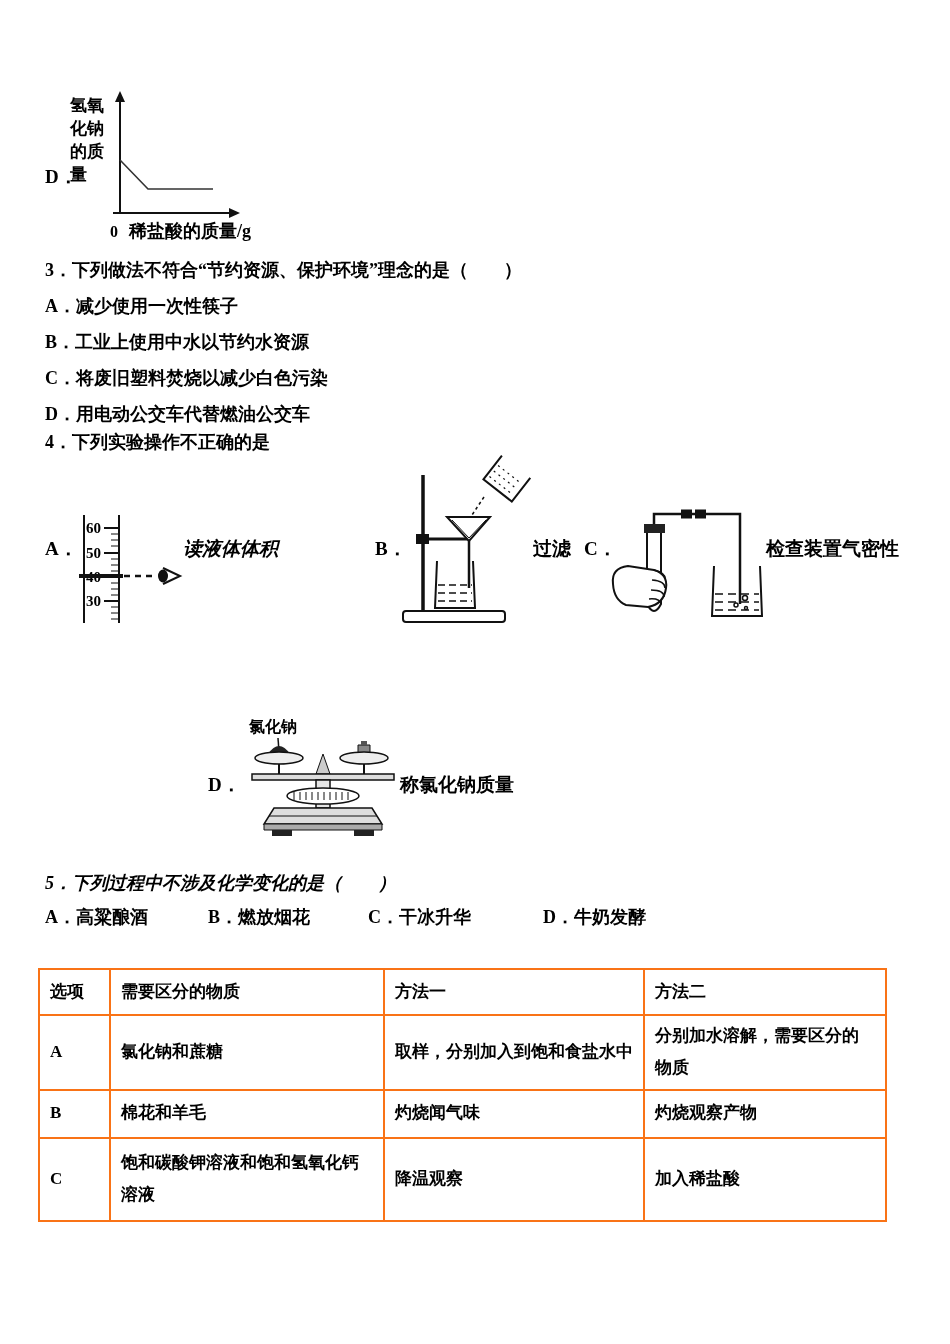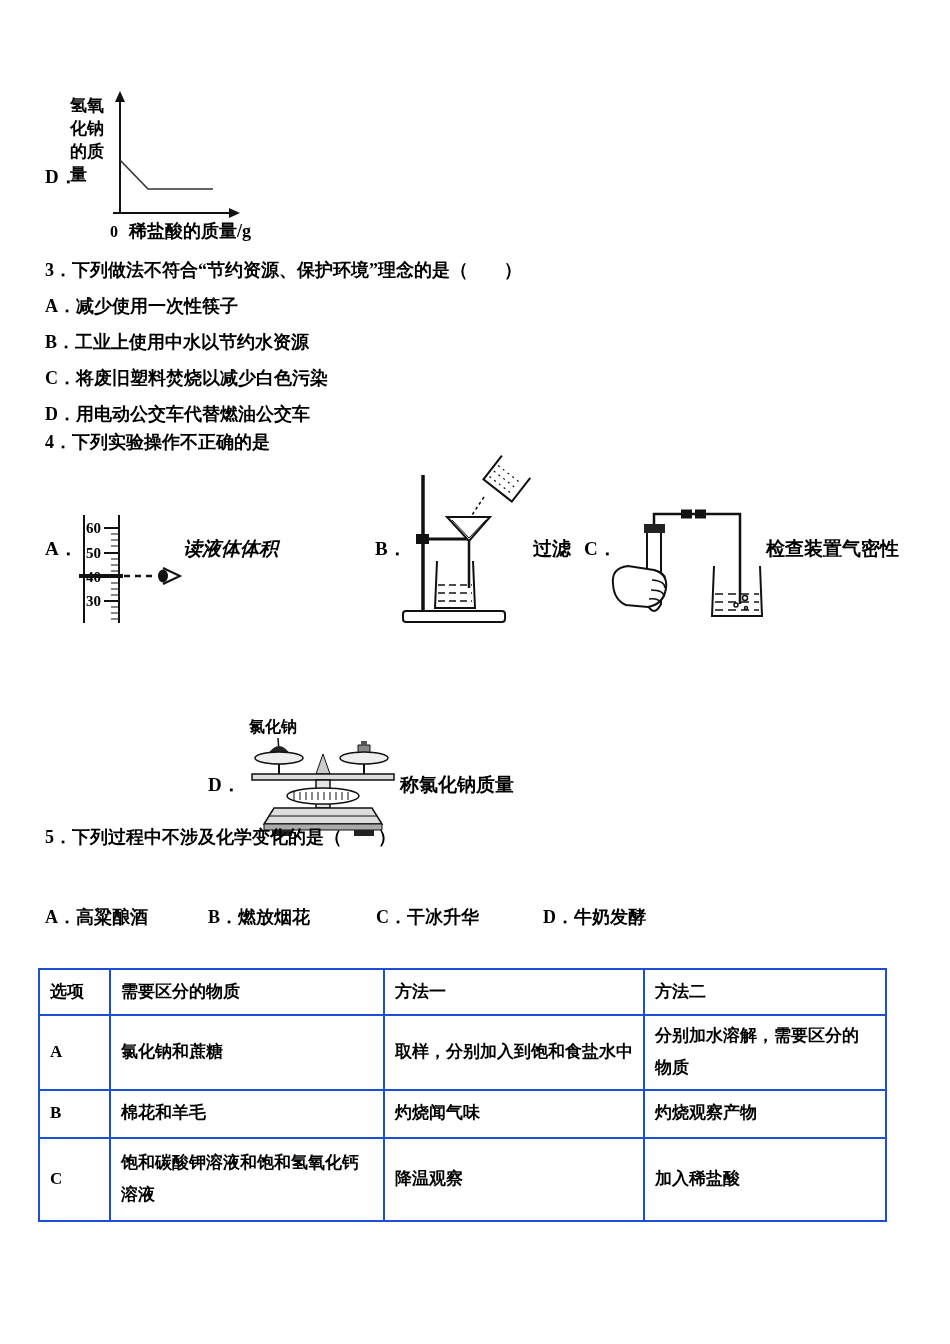--- a/index.html
+++ b/index.html
@@ -6,21 +6,21 @@
   .page{position:relative;width:950px;height:1344px;background:#ffffff;
         font-family:"Liberation Serif","DejaVu Serif",serif;color:#000;overflow:hidden;}
   .txt{position:absolute;font-size:18px;font-weight:bold;white-space:nowrap;line-height:22px;}
   .small{font-size:16px;}
   .lab{font-size:19px;}
   .ylab{white-space:pre-line;line-height:23px;font-size:17px;text-align:left;}
   svg{position:absolute;overflow:visible;}
   svg *{vector-effect:non-scaling-stroke;}
   table.q6{position:absolute;left:38px;top:968px;border-collapse:collapse;table-layout:fixed;
            font-weight:bold;font-size:17px;}
-  table.q6 td,table.q6 th{border:2px solid #1d4ed8;text-align:left;vertical-align:middle;
+  table.q6 td,table.q6 th{border:2px solid #f97316;text-align:left;vertical-align:middle;
            padding:4px 10px;line-height:1.9;font-weight:bold;overflow:hidden;}
 </style>
 </head>
 <body>
 
 <div class="page">
 
   <div class="txt lab" style="left:45px;top:166px;">D．</div>
   <div class="txt ylab" style="left:70px;top:94px;">氢氧
 化钠
@@ -158,24 +158,24 @@
       <line x1="102" y1="80" x2="102" y2="88"></line>
     </g>
     <polygon points="28,96 126,96 136,112 18,112" fill="#ddd" stroke="#111" stroke-width="1.5"></polygon>
     <line x1="23" y1="104" x2="131" y2="104" stroke="#111" stroke-width="1"></line>
     <rect x="18" y="112" width="118" height="6" fill="#aaa" stroke="#111" stroke-width="1"></rect>
     <rect x="26" y="118" width="20" height="6" fill="#222"></rect>
     <rect x="108" y="118" width="20" height="6" fill="#222"></rect>
   </svg>
   <div class="txt lab" style="left:400px;top:774px;">称氯化钠质量</div>
 
-  <div class="txt" style="left:45px;top:826px;">5．下列过程中不涉及化学变化的是（　　）</div>
+  <div class="txt" style="left:45px;top:872px;font-style:italic;">5．下列过程中不涉及化学变化的是（　　）</div>
   <div class="txt" style="left:45px;top:906px;">A．高粱酿酒</div>
   <div class="txt" style="left:208px;top:906px;">B．燃放烟花</div>
-  <div class="txt" style="left:376px;top:906px;">C．干冰升华</div>
+  <div class="txt" style="left:368px;top:906px;">C．干冰升华</div>
   <div class="txt" style="left:543px;top:906px;">D．牛奶发酵</div>
 
 
   <table class="q6">
     <colgroup>
         <col style="width:71px">
         <col style="width:274px">
         <col style="width:260px">
         <col style="width:242px">
       </colgroup>

